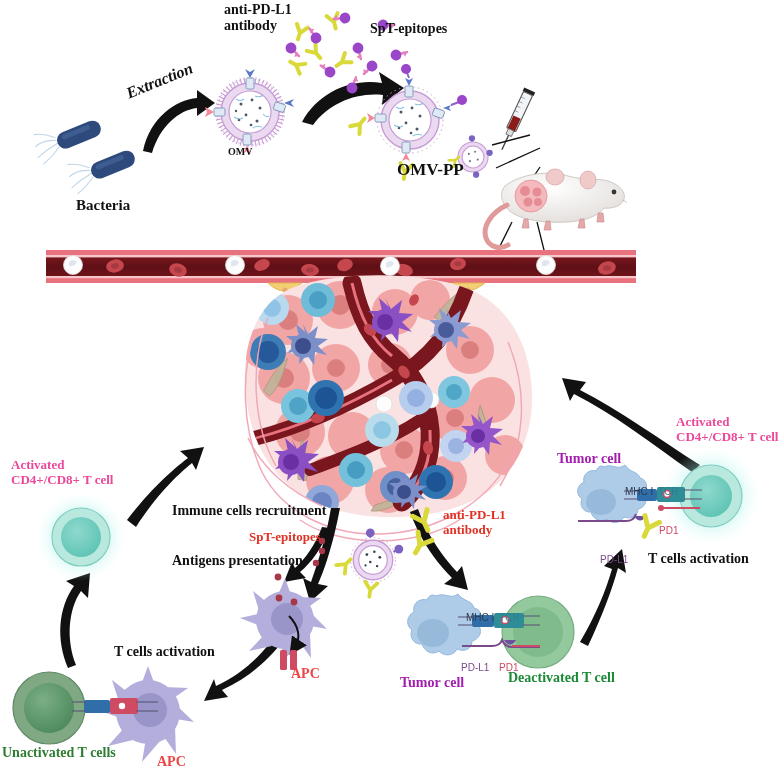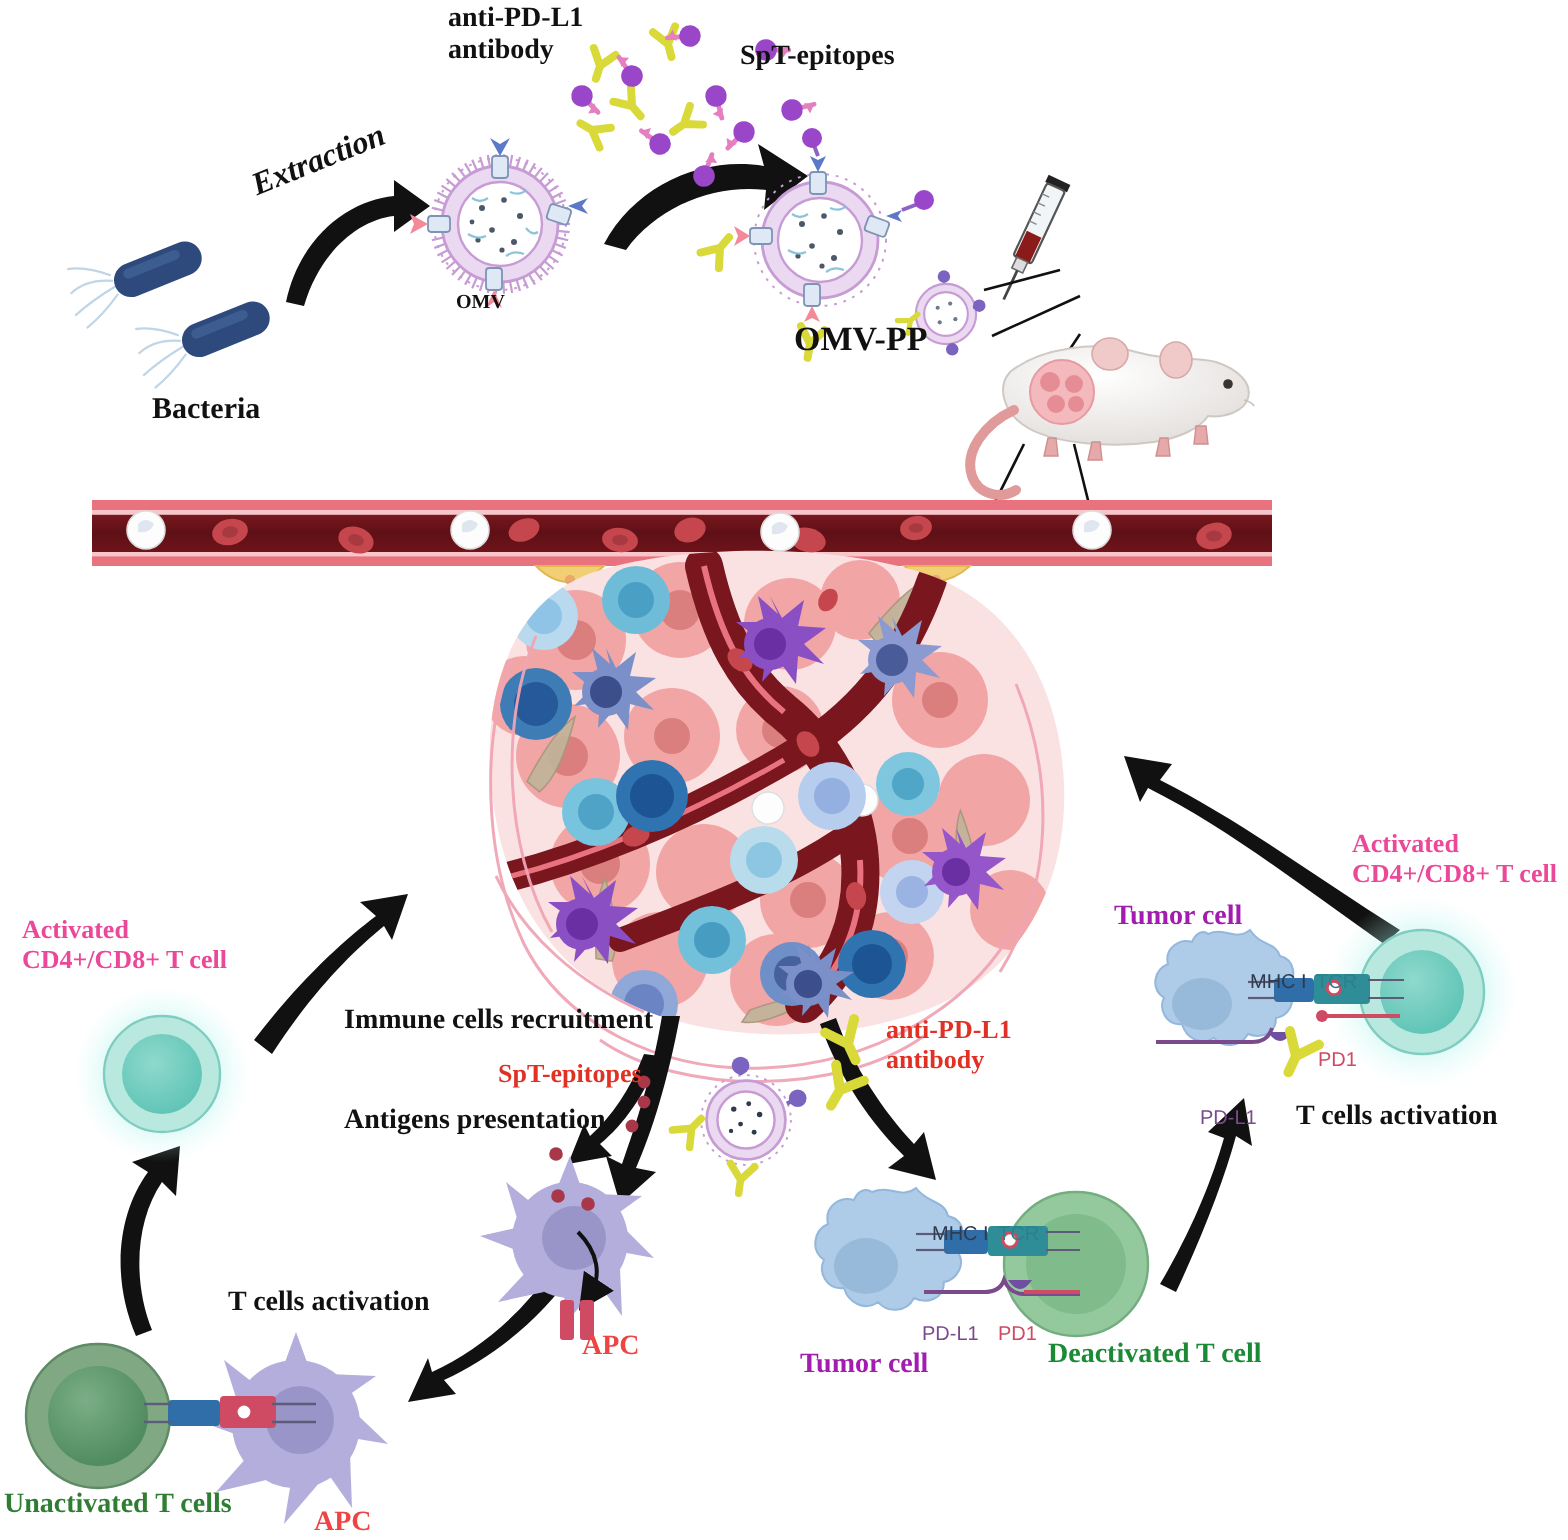--- a/index.html
+++ b/index.html
@@ -4,21 +4,21 @@
 <title>OMV-PP Immunotherapy Schematic</title>
 <style>
   html,body{margin:0;padding:0;background:#ffffff;}
   body{width:784px;height:770px;overflow:hidden;font-family:"Liberation Serif",serif;}
   #stage{position:relative;width:784px;height:770px;background:#fff;}
   .lbl{position:absolute;font-family:"Liberation Serif",serif;font-weight:bold;white-space:pre;line-height:1.12;}
   .lbl.blk{color:#111111;}
   .lbl.red{color:#e03124;}
   .lbl.teal{color:#ec4899;}
   .lbl.purp{color:#ef4444;}
-  .lbl.grn{color:#1a8a36;margin-left:16px;}
+  .lbl.grn{color:#1a8a36;}
   .lbl.dgrn{color:#2e7d32;}
   .lbl.blue{color:#a21caf;}
   .sm{font-family:"Liberation Sans",sans-serif;font-weight:normal;margin-top:12px;}
   svg{position:absolute;left:0;top:0;}
 </style>
 </head>
 <body>
 
 <div id="stage">
 

